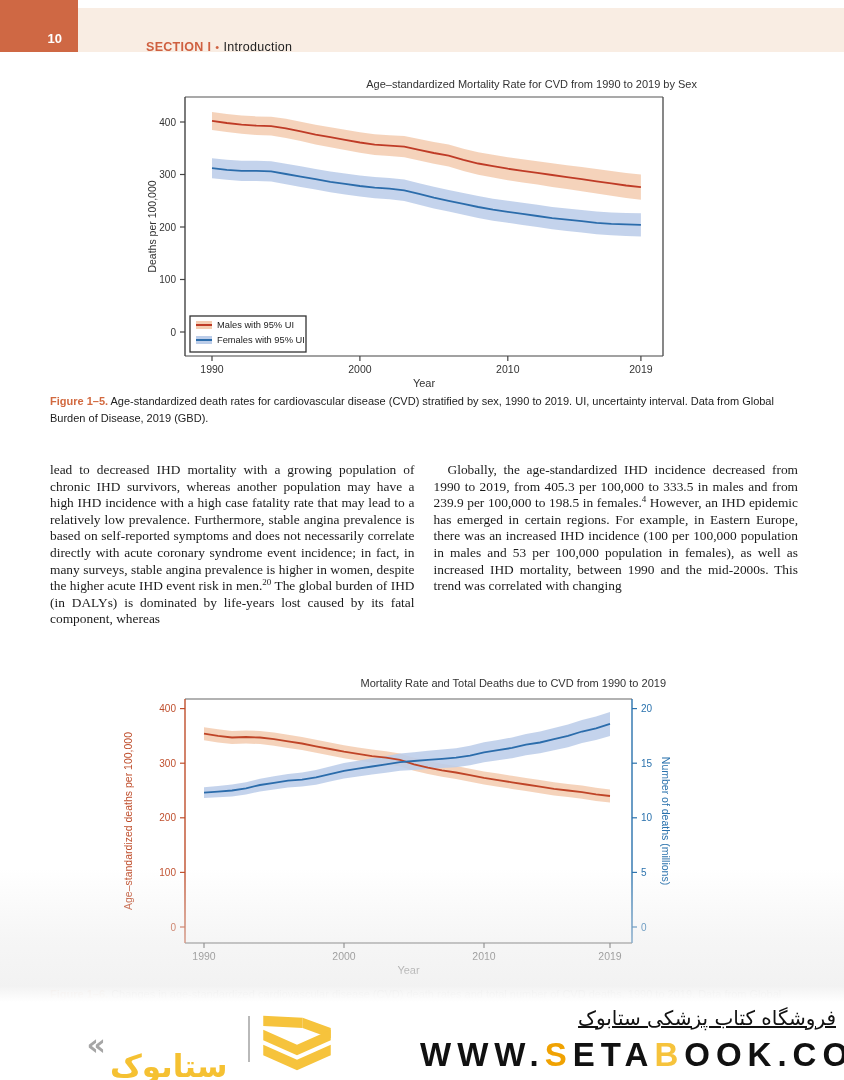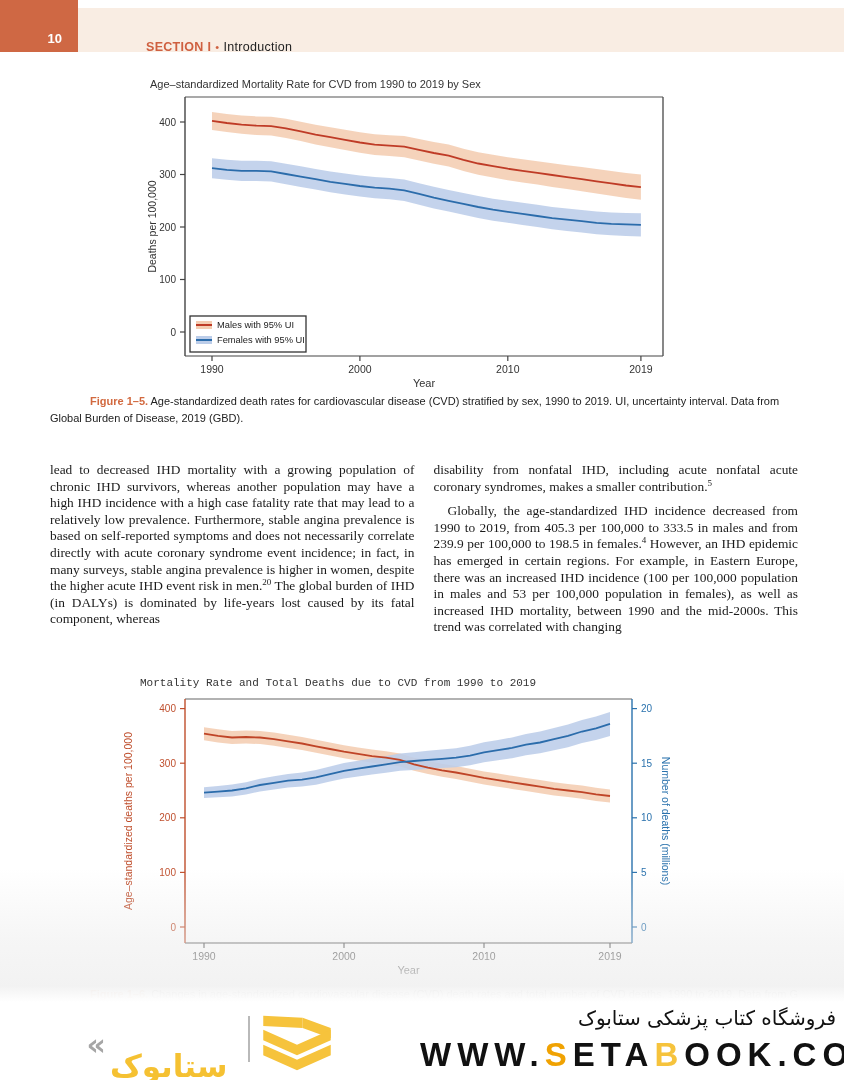--- a/index.html
+++ b/index.html
@@ -10,29 +10,29 @@
   
   .hdr-strip { top:8px; left:0; width:844px; height:44px; background:#f9ede3; }
   .hdr-pagenum { top:0; left:0; width:78px; height:52px; background:#cf6844; color:#fff;
                  font-weight:bold; font-size:13px; text-align:right; padding:31px 16px 0 0; }
   .hdr-line { top:40px; left:103px; font-size:12.5px; letter-spacing:.3px;margin-left:43px; }
   .hdr-section { color:#cf6040; font-weight:bold; }
   .hdr-bullet { color:#cf6040; font-size:11px; padding:0 4px; }
   .hdr-title { color:#222; }
 
   
-  .chart-title { font-size:11px; color:#333; text-align:left; }
+  .chart-title { font-size:11px; color:#333; text-align:right; }
   .ct1 { top:78px; left:150px; width:547px; }
-  .ct2 { top:677px; left:140px; width:516px;font-family:Liberation Mono, monospace; }
+  .ct2 { top:677px; left:150px; width:516px; }
   svg.chart { position:absolute; }
 
   
   .caption { left:50px; width:748px; font-size:11px; line-height:1.5; color:#222; }
   .cap1 { top:393px; }
-  .cap-label { color:#d2693f; font-weight:bold;margin-left:40px; }
+  .cap-label { color:#d2693f; font-weight:bold; }
   .cap-bold { font-weight:normal; }
   .cap2 { top:986px; white-space:nowrap; overflow:hidden; opacity:.42; color:#8d8d8d; }
   .cap2 .cap-label { color:#dd9a77; }
 
   
   .cols { top:462px; left:50px; width:748px; display:flex; gap:19px;
           font-family:"Liberation Serif", serif; font-size:13.4px; line-height:1.24;
           color:#1a1a1a; text-align:justify; }
   .col { width:365px; }
   .col p + p { margin-top:8px; }
@@ -50,21 +50,21 @@
   .logo-row { display:flex; align-items:center; justify-content:center; gap:4px;
               font-family:"DejaVu Sans", sans-serif; }
   .logo-guillemet { color:#a6a6a6; font-size:30px; font-weight:bold; line-height:1; }
   .logo-wordmark { color:#f5c132; font-size:31px; font-weight:bold; line-height:1.1; direction:rtl;margin-top:43px; }
   .logo-tagline { color:#9a9a9a; font-size:12.5px; margin-top:10px; direction:rtl;
                   font-family:Liberation Sans, sans-serif; }
   .logo-divider { top:1016px; left:248px; width:2px; height:46px; background:#b9b9b9; }
   .emblem { top:1012px; left:258px; }
   .footer-right { top:1006px; left:420px; width:416px; text-align:right; }
   .footer-fa-title { direction:rtl; font-family:"DejaVu Sans", sans-serif; font-size:20px;
-                     color:#111; margin-bottom:6px; }
+                     color:#111; margin-bottom:6px;text-decoration:underline; }
   .footer-url { font-size:33px; font-weight:bold; letter-spacing:6px; color:#111;
                 font-family:"Liberation Sans", sans-serif; white-space:nowrap; }
   .url-s { color:#f0a202; }
   .url-b { color:#f6c33c; }
 </style>
 </head>
 <body>
 
 <div class="abs hdr-strip"></div>
 <div class="abs hdr-pagenum">10</div>
@@ -115,21 +115,20 @@
   <span class="cap-label">Figure 1–5.</span>
   <span class="cap-bold">Age-standardized death rates for cardiovascular disease (CVD) stratified by sex, 1990 to 2019.</span>
   <span>UI, uncertainty interval. Data from Global Burden of Disease, 2019 (GBD).</span>
 </div>
 
 <div class="abs cols">
   <div class="col">
     <p><span>lead to decreased IHD mortality with a growing population of chronic IHD survivors, whereas another population may have a high IHD incidence with a high case fatality rate that may lead to a relatively low prevalence. Furthermore, stable angina prevalence is based on self-reported symptoms and does not necessarily correlate directly with acute coronary syndrome event incidence; in fact, in many surveys, stable angina prevalence is higher in women, despite the higher acute IHD event risk in men.</span><sup>20</sup><span> The global burden of IHD (in DALYs) is dominated by life-years lost caused by its fatal component, whereas</span></p>
   </div>
   <div class="col">
-    <p><span>disability from nonfatal IHD, including acute nonfatal acute coronary syndromes, makes a smaller contribution.</span><sup>5</sup></p>
     <p class="indent"><span>Globally, the age-standardized IHD incidence decreased from 1990 to 2019, from 405.3 per 100,000 to 333.5 in males and from 239.9 per 100,000 to 198.5 in females.</span><sup>4</sup><span> However, an IHD epidemic has emerged in certain regions. For example, in Eastern Europe, there was an increased IHD incidence (100 per 100,000 population in males and 53 per 100,000 population in females), as well as increased IHD mortality, between 1990 and the mid-2000s. This trend was correlated with changing</span></p>
   </div>
 </div>
 
 <div class="abs chart-title ct2">Mortality Rate and Total Deaths due to CVD from 1990 to 2019</div>
 <svg class="chart" viewBox="0 0 600 300" style="left:117px; top:686px; width:600px; height:300px;">
     <polygon points="87,41.2 101,43.3 115,45.0 129,44.4 143,45.0 157,46.6 171,48.8 185,51.0 199,53.7 213,56.5 227,59.2 241,61.4 255,63.5 269,65.2 283,67.4 297,71.7 311,75.0 325,77.7 339,79.9 353,82.7 367,85.4 381,87.6 395,89.8 409,91.9 423,94.1 437,96.3 451,97.9 465,99.6 479,101.8 493,103.4 493,116.5 479,114.9 465,112.7 451,111.1 437,109.4 423,107.2 409,105.0 395,102.9 381,100.7 367,98.5 353,95.8 339,93.0 325,90.8 311,88.1 297,84.8 283,80.5 269,78.3 255,76.7 241,74.5 227,72.3 213,69.6 199,66.8 185,64.1 171,61.9 157,59.7 143,58.1 129,57.5 115,58.1 101,56.5 87,54.3 " fill="#f4cdb2" opacity="0.88"></polygon>
     <polygon points="87,101.2 101,99.9 115,98.6 129,96.2 143,92.7 157,90.3 171,87.9 185,86.5 199,84.1 213,80.6 227,77.1 241,74.7 255,72.3 269,69.9 283,67.5 297,66.2 311,64.8 325,63.5 339,62.2 353,59.8 367,56.3 381,53.9 395,51.5 409,48.0 423,45.6 437,42.1 451,38.6 465,34.0 479,30.5 493,25.9 493,49.9 479,54.0 465,57.1 451,61.2 437,64.3 423,67.3 409,69.3 395,72.3 381,74.3 367,76.3 353,79.3 339,81.3 325,82.1 311,83.0 297,83.9 283,84.7 269,86.7 255,88.6 241,90.6 227,92.6 213,95.6 199,98.7 185,100.6 171,101.5 157,103.4 143,105.4 129,108.5 115,110.4 101,111.3 87,112.1 " fill="#bccde9" opacity="0.88"></polygon>
     <polyline points="87,47.7 101,49.9 115,51.5 129,51.0 143,51.5 157,53.2 171,55.4 185,57.5 199,60.3 213,63.0 227,65.7 241,67.9 255,70.1 269,71.7 283,73.9 297,78.3 311,81.6 325,84.3 339,86.5 353,89.2 367,91.9 381,94.1 395,96.3 409,98.5 423,100.7 437,102.9 451,104.5 465,106.1 479,108.3 493,110.0" fill="none" stroke="#bf4427" stroke-width="1.8"></polyline>
     <polyline points="87,106.7 101,105.6 115,104.5 129,102.3 143,99.0 157,96.9 171,94.7 185,93.6 199,91.4 213,88.1 227,84.8 241,82.7 255,80.5 269,78.3 283,76.1 297,75.0 311,73.9 325,72.8 339,71.7 353,69.6 367,66.3 381,64.1 395,61.9 409,58.6 423,56.5 437,53.2 451,49.9 465,45.5 479,42.3 493,37.9" fill="none" stroke="#2b6cab" stroke-width="1.8"></polyline>

